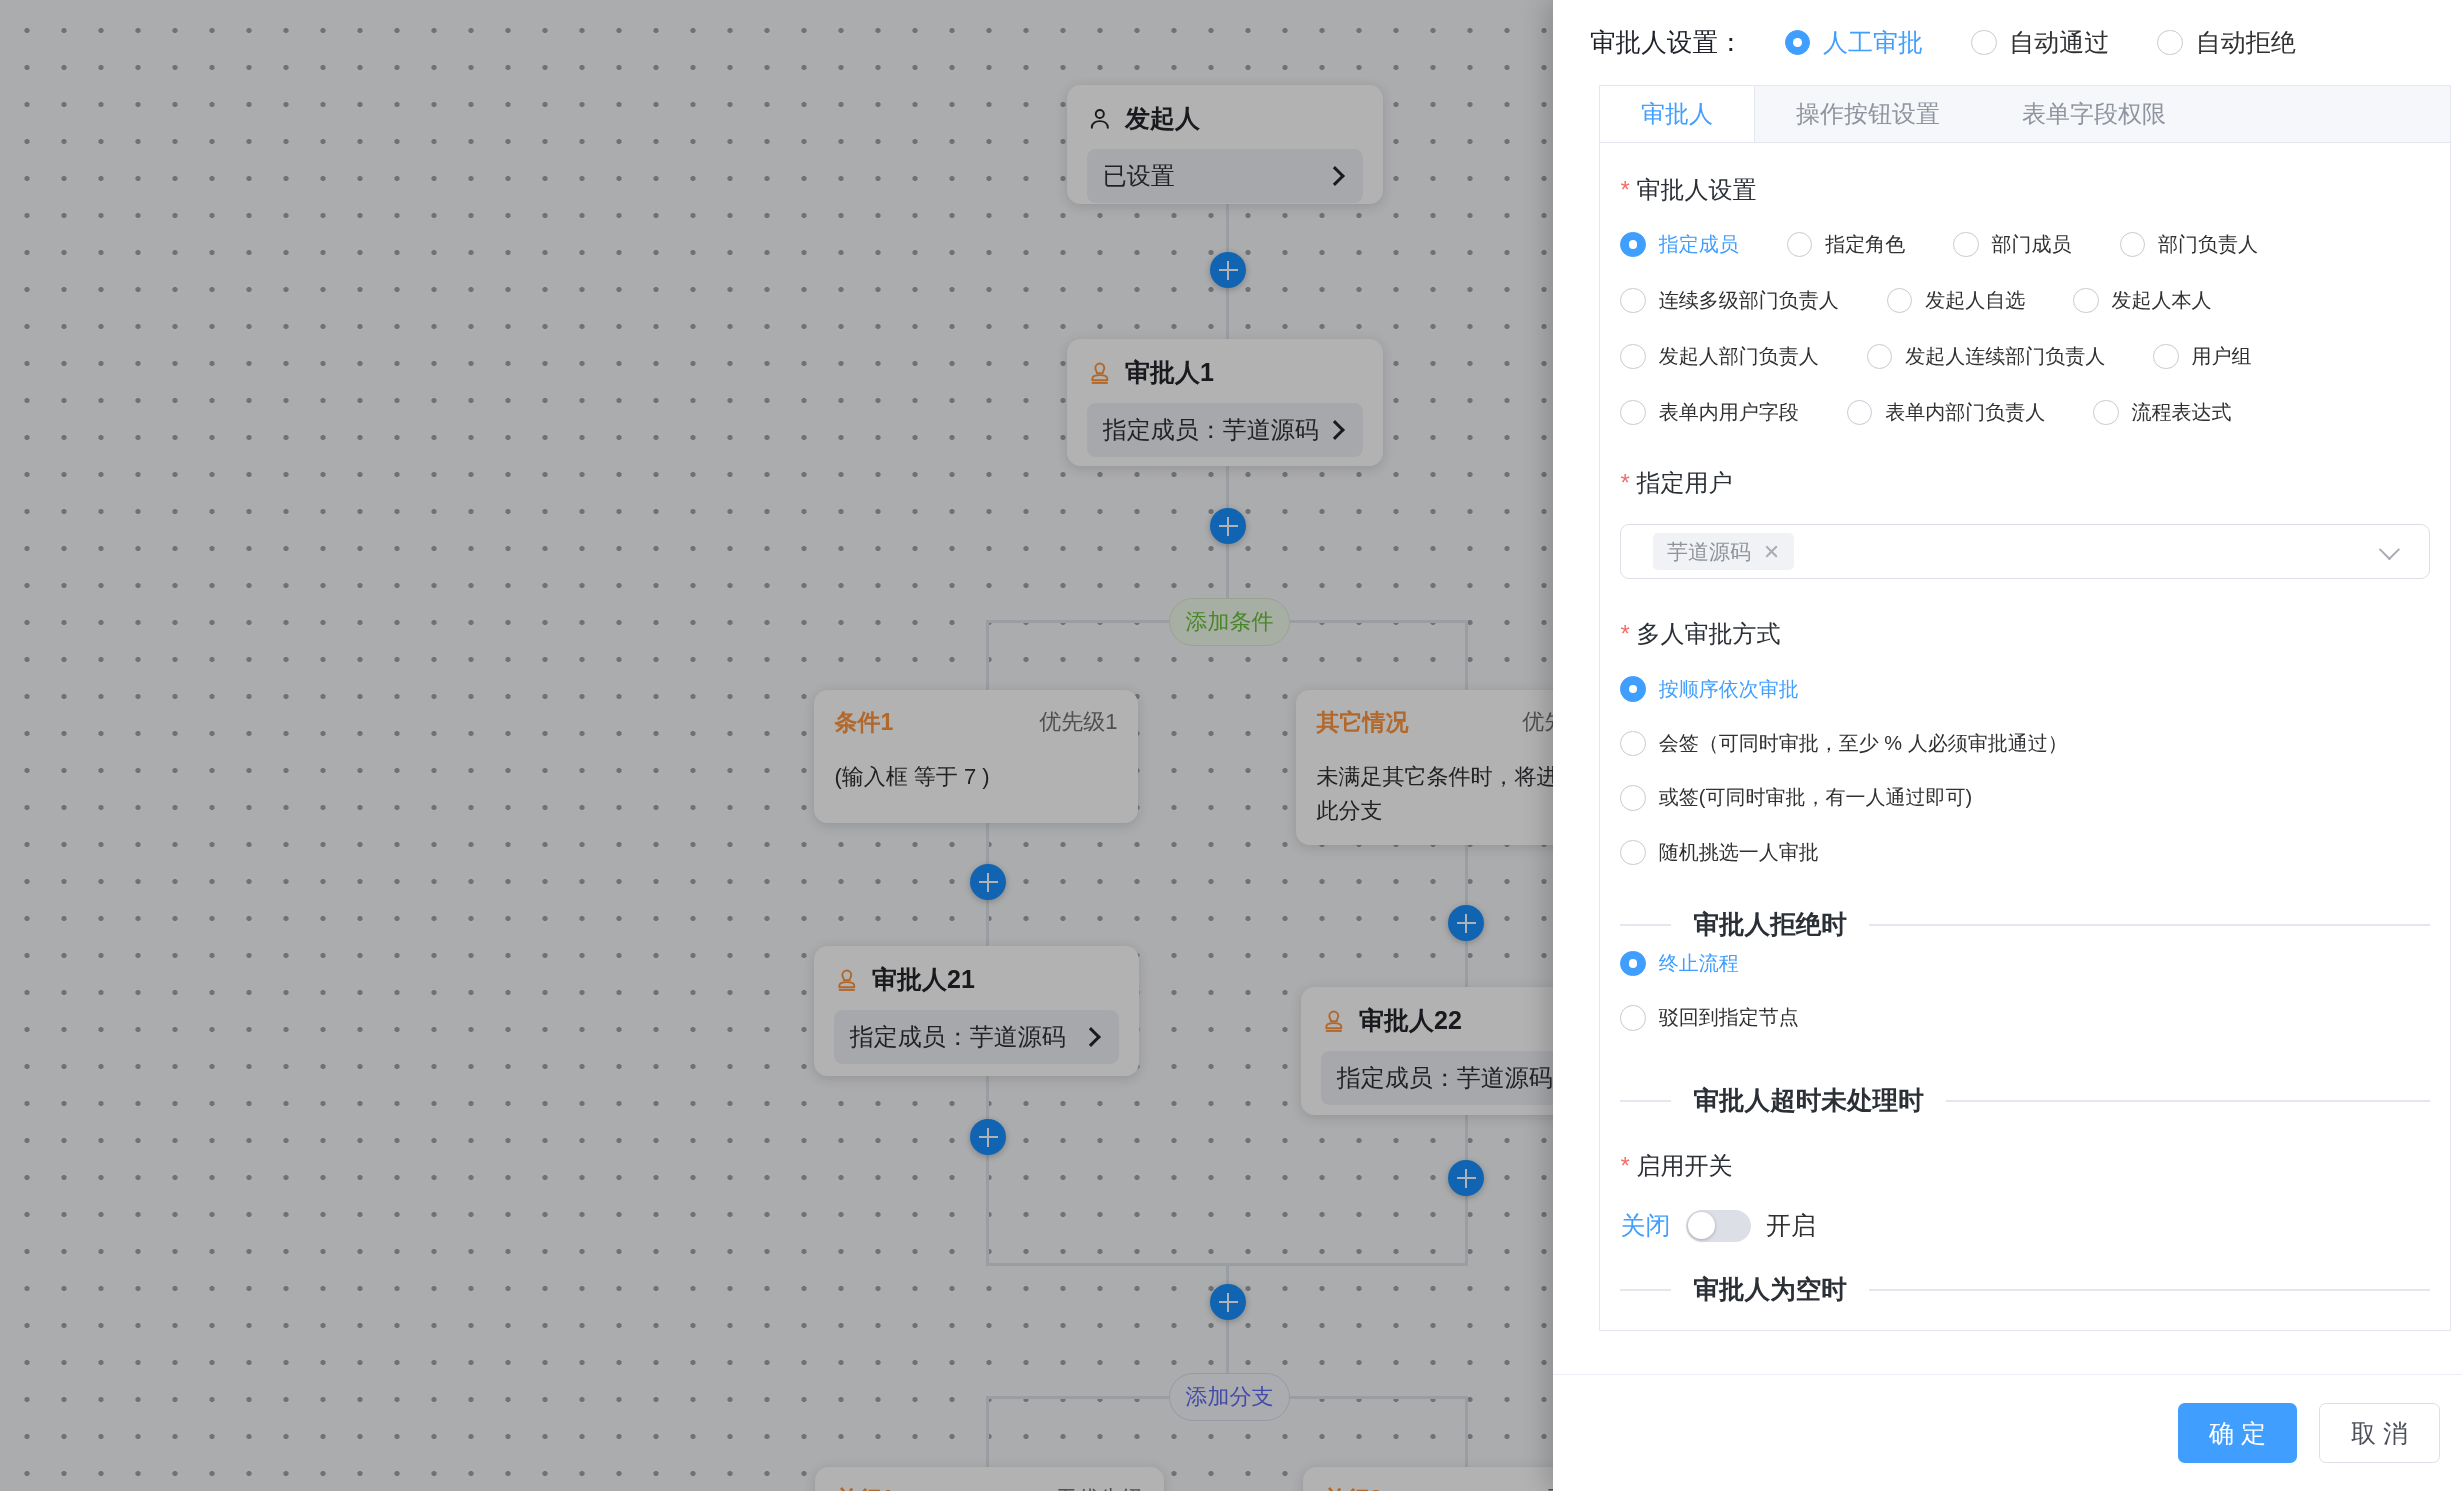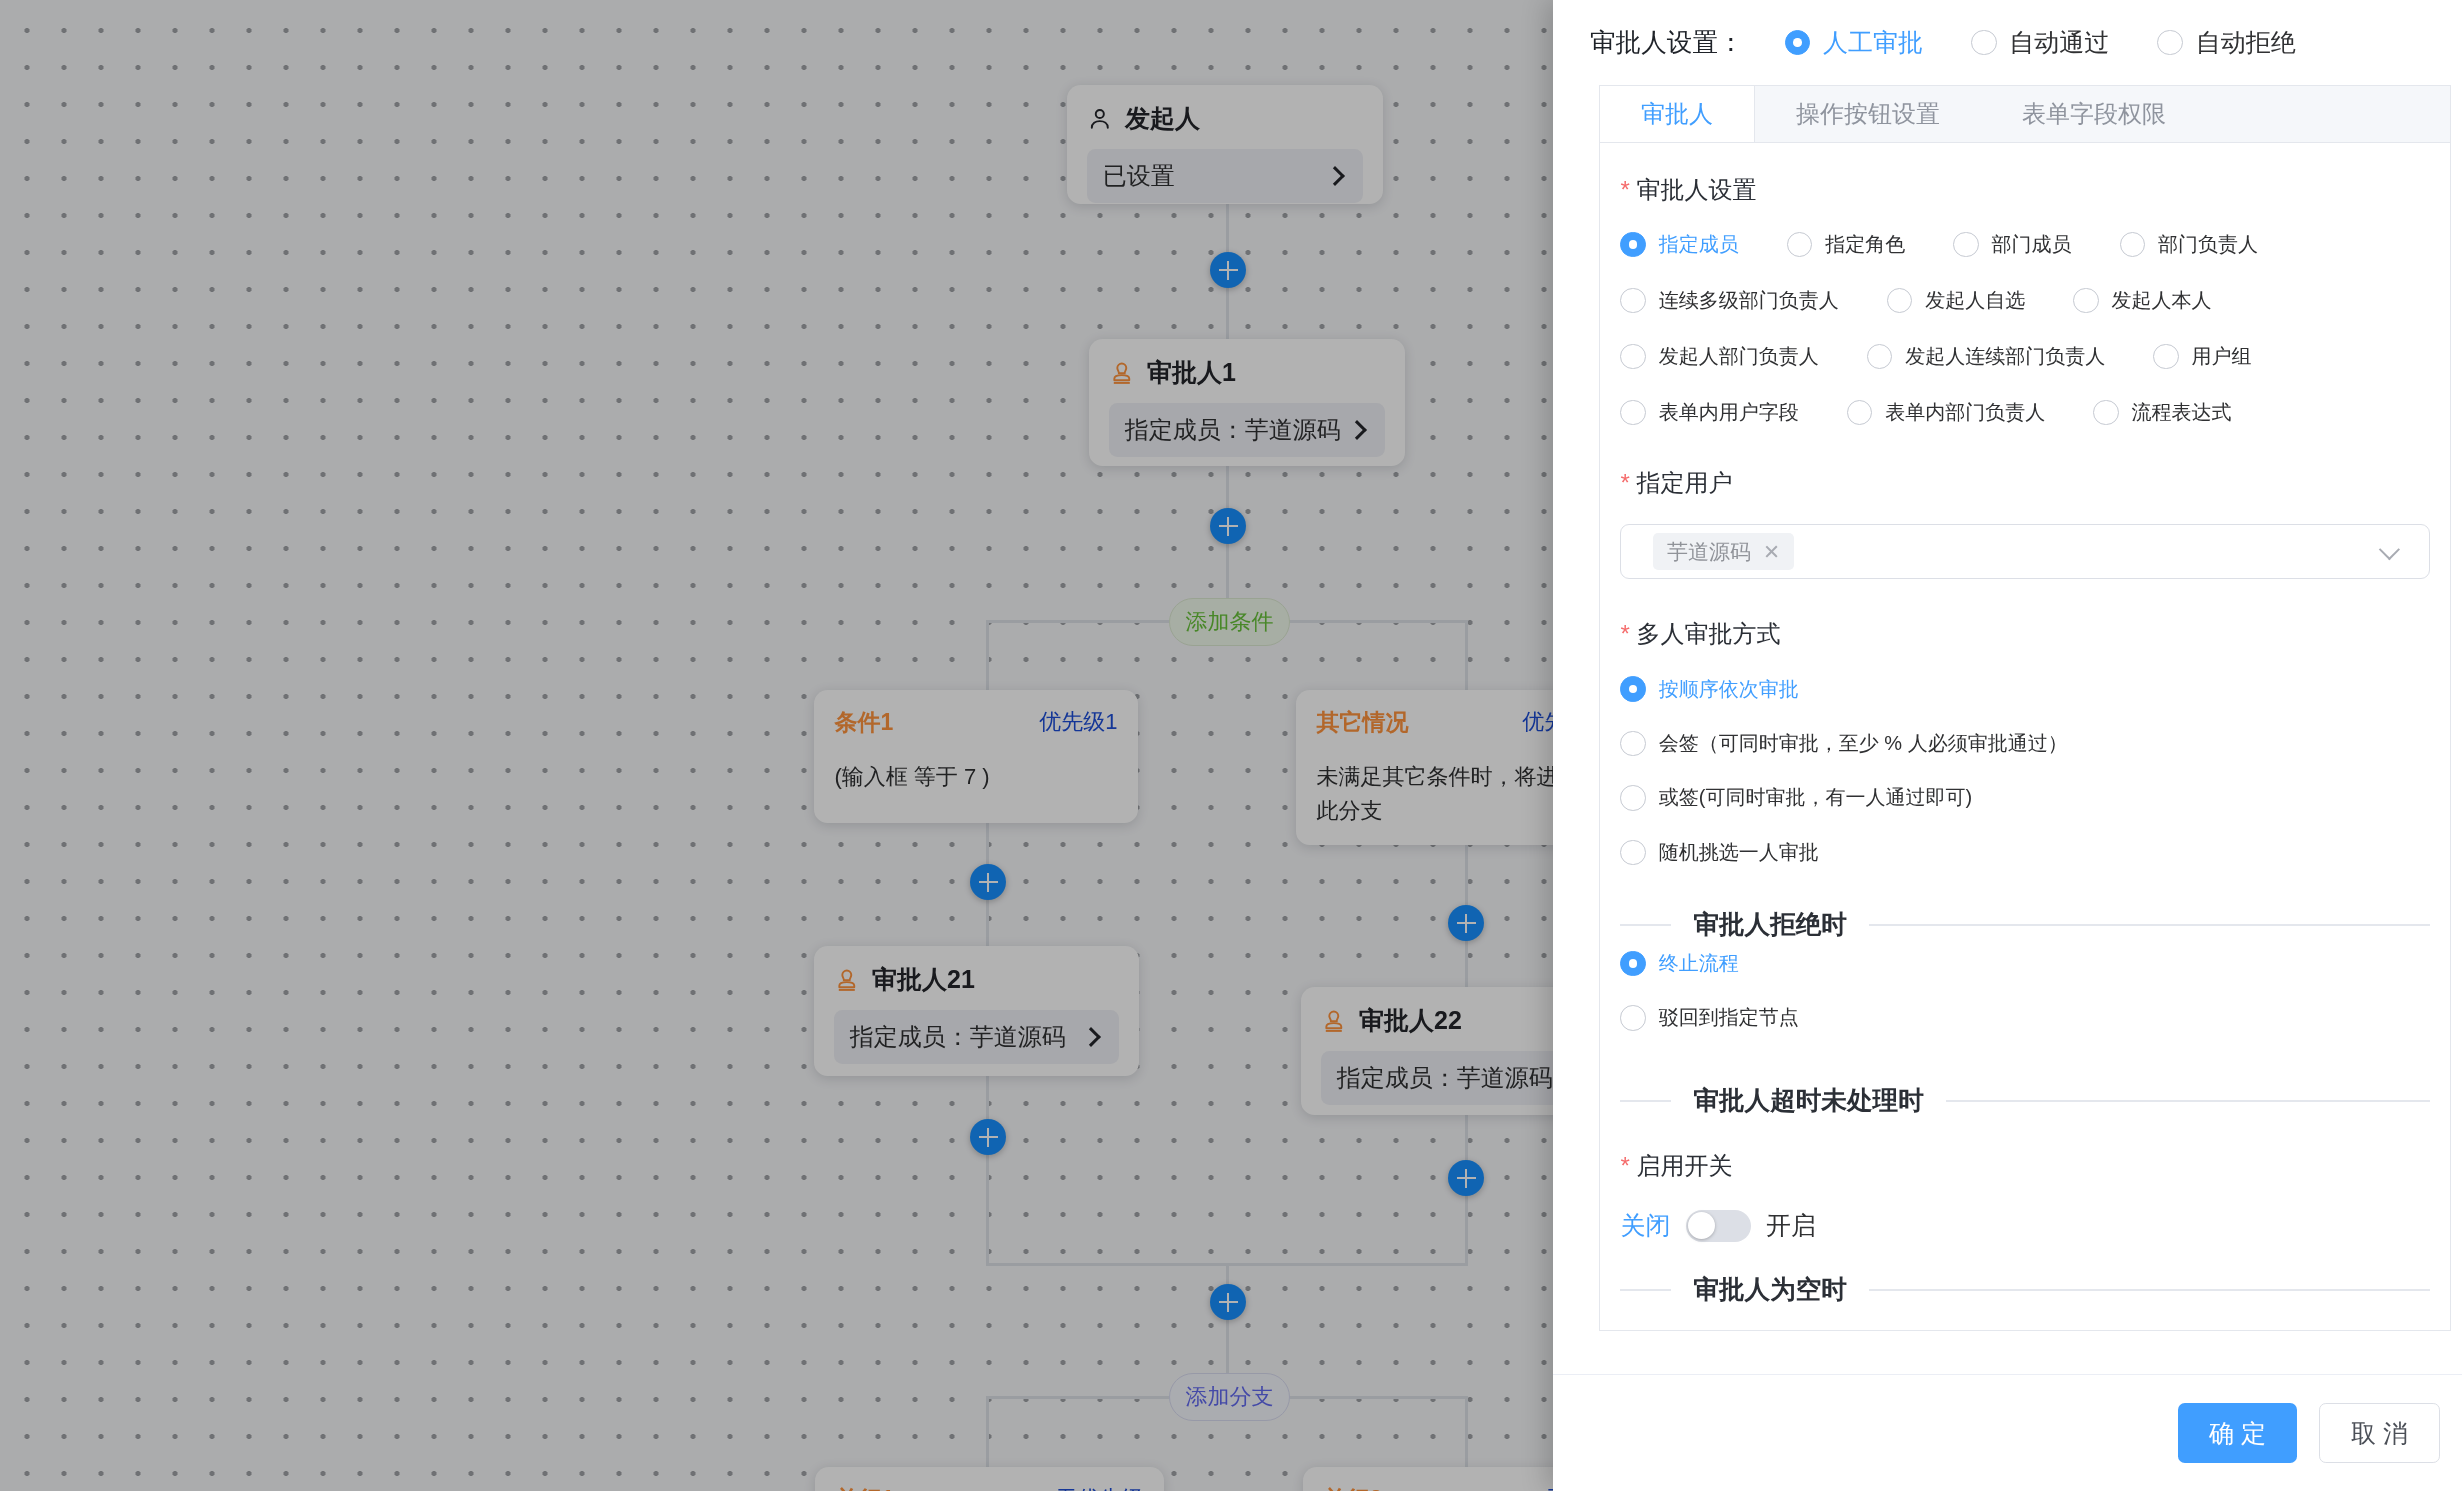--- a/index.html
+++ b/index.html
@@ -12,21 +12,21 @@
   .line{position:absolute;background:#dde1e7;z-index:1;}
   .node{position:absolute;background:#fff;border-radius:13.6px;z-index:3;box-sizing:border-box;
         box-shadow:0 2.6px 12px rgba(20,30,45,.14);padding:17px 20.4px;cursor:pointer;}
   .node-head{display:flex;align-items:center;gap:12px;font-size:25px;font-weight:700;color:#24262b;}
   .node-chip{margin-top:13.6px;background:#f0f1f6;border-radius:8.5px;padding:11px 15.3px;
              display:flex;align-items:center;justify-content:space-between;font-size:24px;color:#303133;}
   .chev{flex:none;width:11px;height:11px;border-top:3.4px solid #24262b;border-right:3.4px solid #24262b;
         transform:rotate(45deg);margin-right:5.1px;}
   .cond-head{display:flex;align-items:flex-start;justify-content:space-between;font-size:23px;}
   .cond-title{font-weight:700;color:#ff943e;}
-  .cond-pri{font-size:22px;color:#1d4ed8;}
+  .cond-pri{font-size:22px;color:#737373;}
   .cond-body{margin-top:22px;font-size:22px;color:#303133;line-height:1.55;}
   .plus{position:absolute;width:36px;height:36px;border-radius:50%;background:#1890ff;z-index:4;
         box-shadow:0 1.7px 6.8px rgba(0,0,0,.25);cursor:pointer;}
   .plus::before,.plus::after{content:"";position:absolute;background:#fff;left:50%;top:50%;}
   .plus::before{width:19px;height:2.6px;margin:-1.3px 0 0 -9.4px;}
   .plus::after{width:2.6px;height:19px;margin:-9.4px 0 0 -1.3px;}
   .pill{position:absolute;width:121px;height:48px;border-radius:25.6px;z-index:4;display:flex;
         align-items:center;justify-content:center;font-size:22px;cursor:pointer;box-sizing:border-box;}
   .pill-cond{background:#f0f9eb;border:1.7px solid #dcead2;color:#67c23a;}
   .pill-branch{background:#f4f6fd;border:1.7px solid #d9dcf0;color:#626aef;}
@@ -114,21 +114,21 @@
         <span>发起人</span>
       </div>
       <div class="node-chip">
         <span>已设置</span>
         <span class="chev"></span>
       </div>
     </div>
 
     <div class="plus" style="left:1210px;top:252px;"></div>
 
-    <div class="node" style="left:1067px;top:339px;width:316px;height:127px;margin-left:22px;">
+    <div class="node" style="left:1067px;top:339px;width:316px;height:127px;">
       <div class="node-head">
         <svg class="icon-svg" width="25.6" height="25.6" viewBox="0 0 24 24" fill="none" stroke="#ff943e" stroke-width="1.8" stroke-linejoin="round">
             <path d="M9.2 12.5c.4-1.8-1.4-2.6-1.4-5a4.2 4.2 0 1 1 8.4 0c0 2.4-1.8 3.2-1.4 5z"></path>
             <path d="M5 17.5c0-2.2 2.6-3.3 7-3.3s7 1.1 7 3.3V19H5z"></path>
             <path d="M4.5 21.5h15"></path>
           </svg>
         <span>审批人1</span>
       </div>
       <div class="node-chip">
         <span>指定成员：芋道源码</span>

